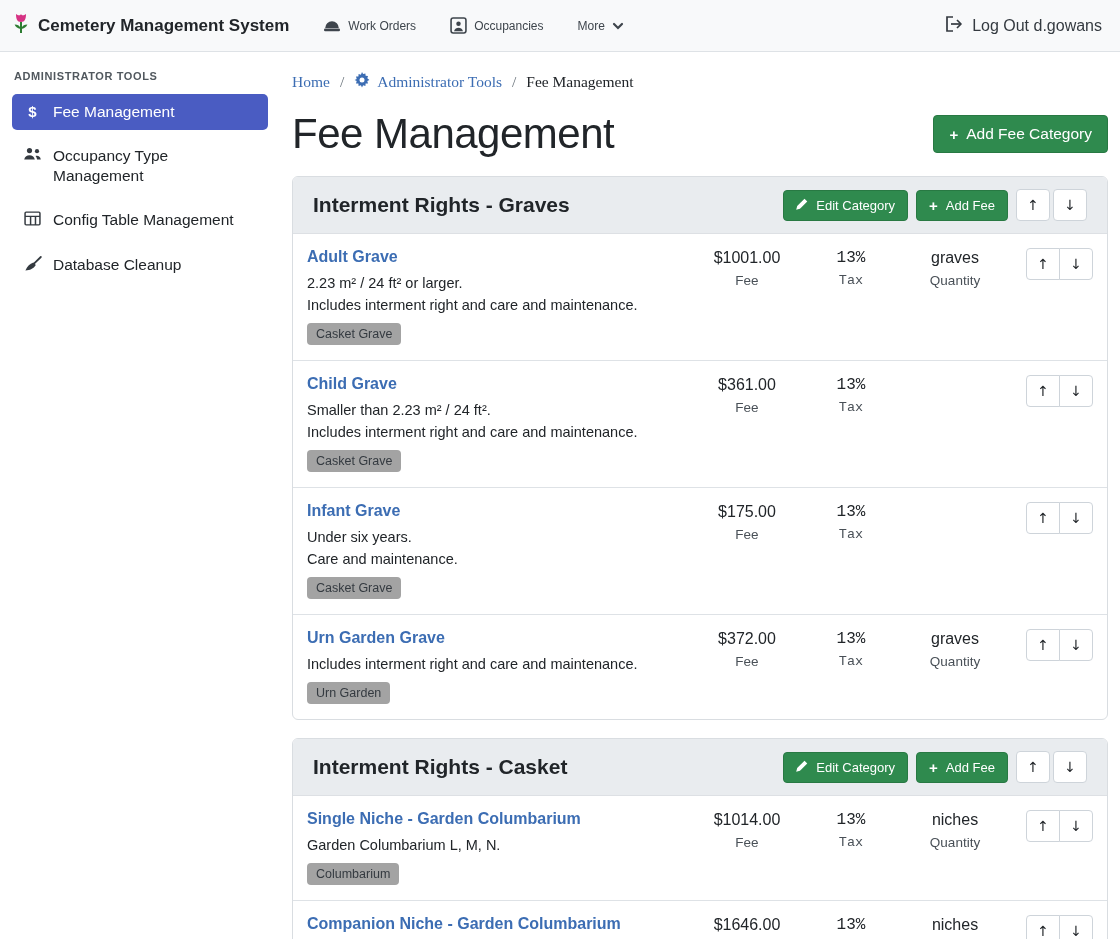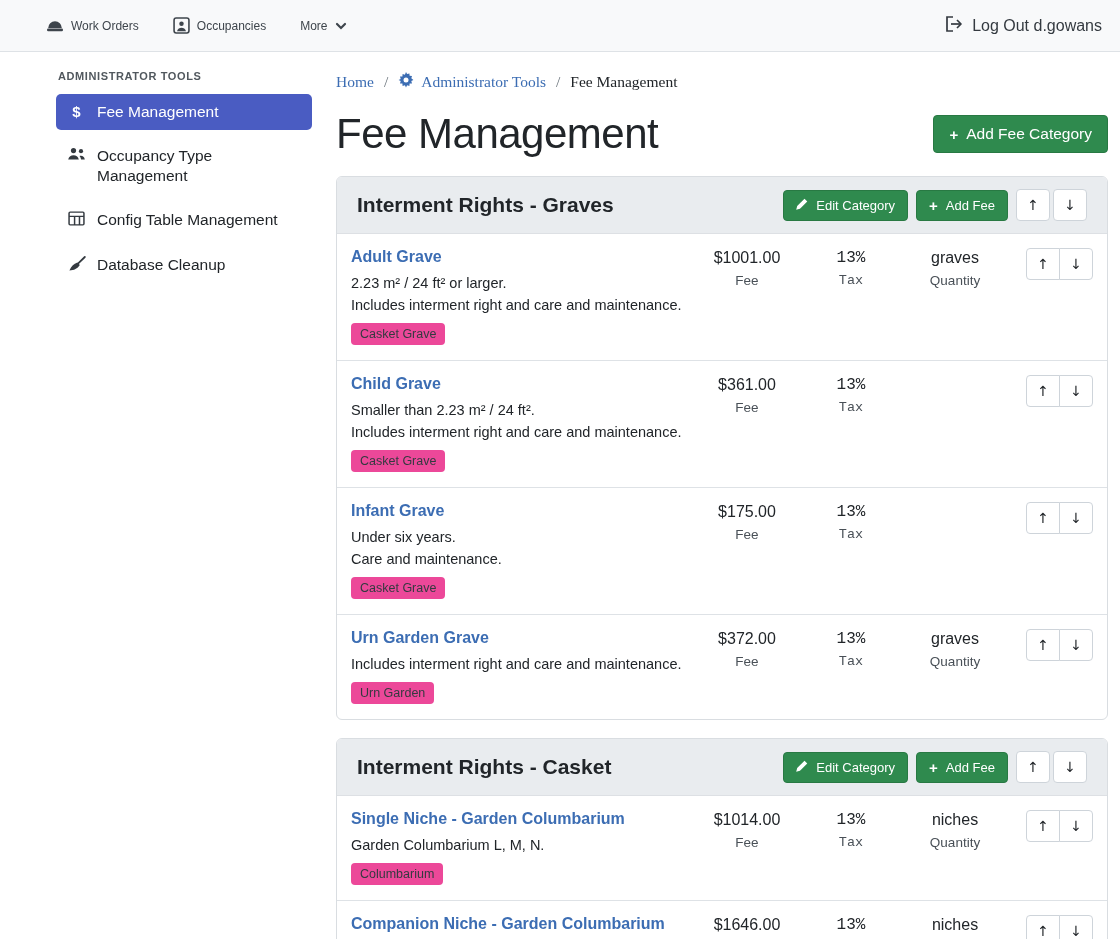--- a/index.html
+++ b/index.html
@@ -23,21 +23,21 @@
     padding: 0 18px 0 12px;
   }
   .brand { display: flex; align-items: center; gap: 8px; color: #212529; }
   .brand-label { font-weight: 700; font-size: 17px; }
   .nav-links { display: flex; align-items: center; gap: 34px; margin-left: 34px; }
   .nav-link { display: flex; align-items: center; gap: 7px; color: #3e454c; font-size: 12px; }
   .nav-link svg { display: block; }
   .logout { margin-left: auto; display: flex; align-items: center; gap: 8px; color: #343a40; font-size: 16px; }
 
   
-  .layout { display: flex; height: 887px; padding-left: 44px; }
+  .layout { display: flex; height: 887px; }
 
   
   .sidebar { width: 280px; flex: 0 0 280px; padding: 12px 12px 0 12px; }
   .sidebar-heading {
     font-size: 11px; font-weight: 700; letter-spacing: .6px;
     color: #51585e; margin: 6px 0 12px 2px;
   }
   .side-item {
     display: flex; align-items: flex-start; gap: 11px;
     padding: 8px 11px; border-radius: 5px; margin-bottom: 8px;
@@ -94,36 +94,47 @@
   .fee-row {
     display: flex; align-items: flex-start;
     padding: 14px 14px 15px 14px; border-bottom: 1px solid #dee2e6;
   }
   .fee-row:last-child { border-bottom: none; }
   .fee-main { flex: 1; min-width: 0; }
   .fee-name { display: inline-block; color: #3c6db3; font-weight: 700; font-size: 16px; margin-bottom: 3px; }
   .fee-desc { font-size: 14.5px; color: #212529; margin-top: 6px; }
   .fee-desc:empty { display: none; }
   .tag {
-    display: inline-block; margin-top: 10px; background: #ec4899; color: #343a40;
+    display: inline-block; margin-top: 10px; background: #a3a3a3; color: #343a40;
     font-size: 12.5px; padding: 4px 9px; border-radius: 4px;
   }
   .col { text-align: center; padding-top: 1px; }
   .col-fee { width: 112px; flex: 0 0 112px; }
   .col-tax { width: 96px; flex: 0 0 96px; font-family: Liberation Mono, monospace; }
   .col-qty { width: 112px; flex: 0 0 112px; }
   .col .val { font-size: 16px; color: #212529; }
   .col .lab { font-size: 13.5px; color: #495057; margin-top: 6px; }
   .col .val:empty, .col .lab:empty { display: none; }
   .row-arrows { width: 82px; flex: 0 0 82px; display: flex; justify-content: flex-end; }
 </style>
 </head>
 <body>
 
 <nav class="topnav">
+  <a class="brand">
+    <span>
+      <svg width="18" height="24" viewBox="0 0 18 24">
+        <path d="M4 2c0 4.5 1 8 5 8s5-3.5 5-8c-2 1.2-3 2.2-5 .2C7 4.2 6 3.2 4 2z" fill="#d63384"></path>
+        <path d="M9 10v11" stroke="#2e7d32" stroke-width="2" fill="none"></path>
+        <path d="M9 17c-3.2 0-5.4-2-6.4-4.4 3.2 0 5.4 1.4 6.4 4.4z" fill="#2e7d32"></path>
+        <path d="M9 17c3.2 0 5.4-2 6.4-4.4-3.2 0-5.4 1.4-6.4 4.4z" fill="#2e7d32"></path>
+      </svg>
+    </span>
+    <span class="brand-label">Cemetery Management System</span>
+  </a>
   <div class="nav-links">
     <a class="nav-link">
       <span>
         <svg width="18" height="15" viewBox="0 0 18 15" fill="currentColor">
           <path d="M2.2 10A6.8 6.8 0 0 1 15.8 10z"></path>
           <rect x="1" y="10.6" width="16" height="2.6" rx="1.2"></rect>
         </svg>
       </span>
       <span>Work Orders</span>
     </a>

